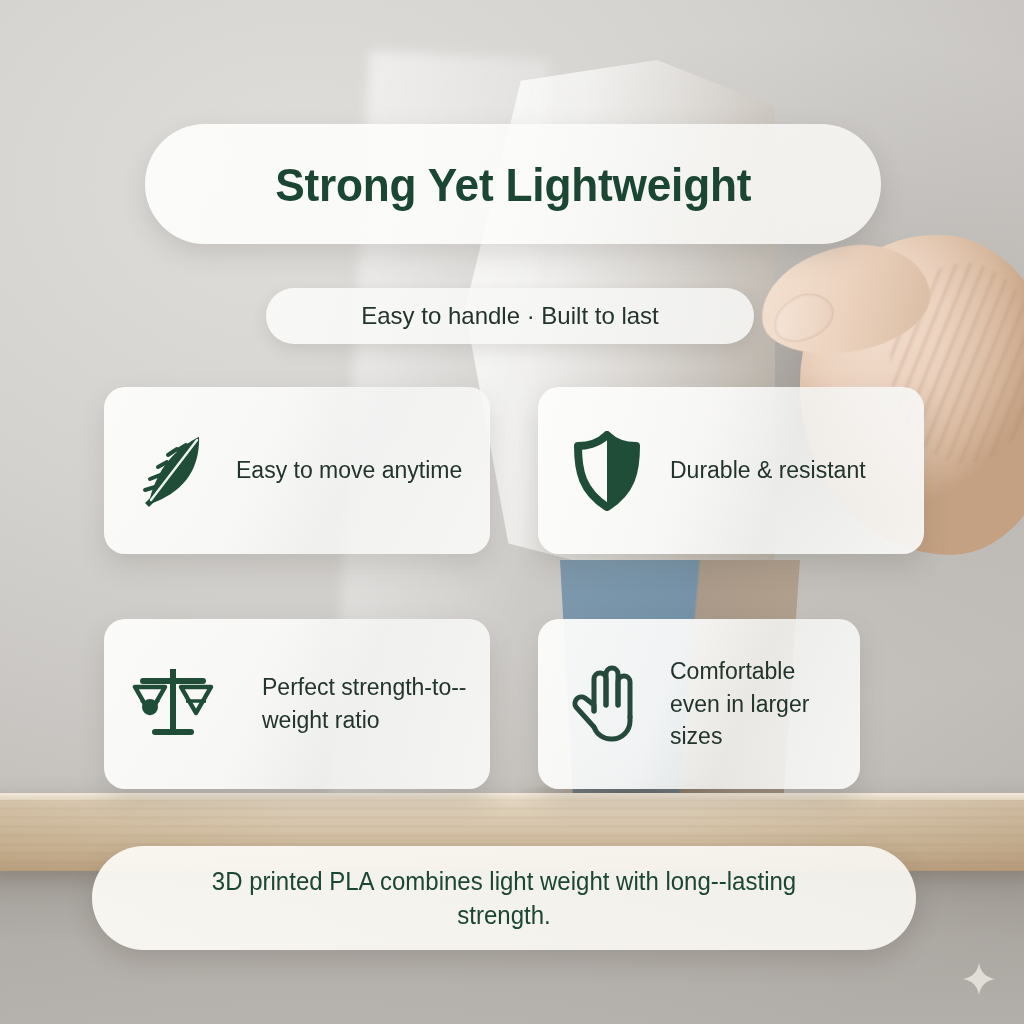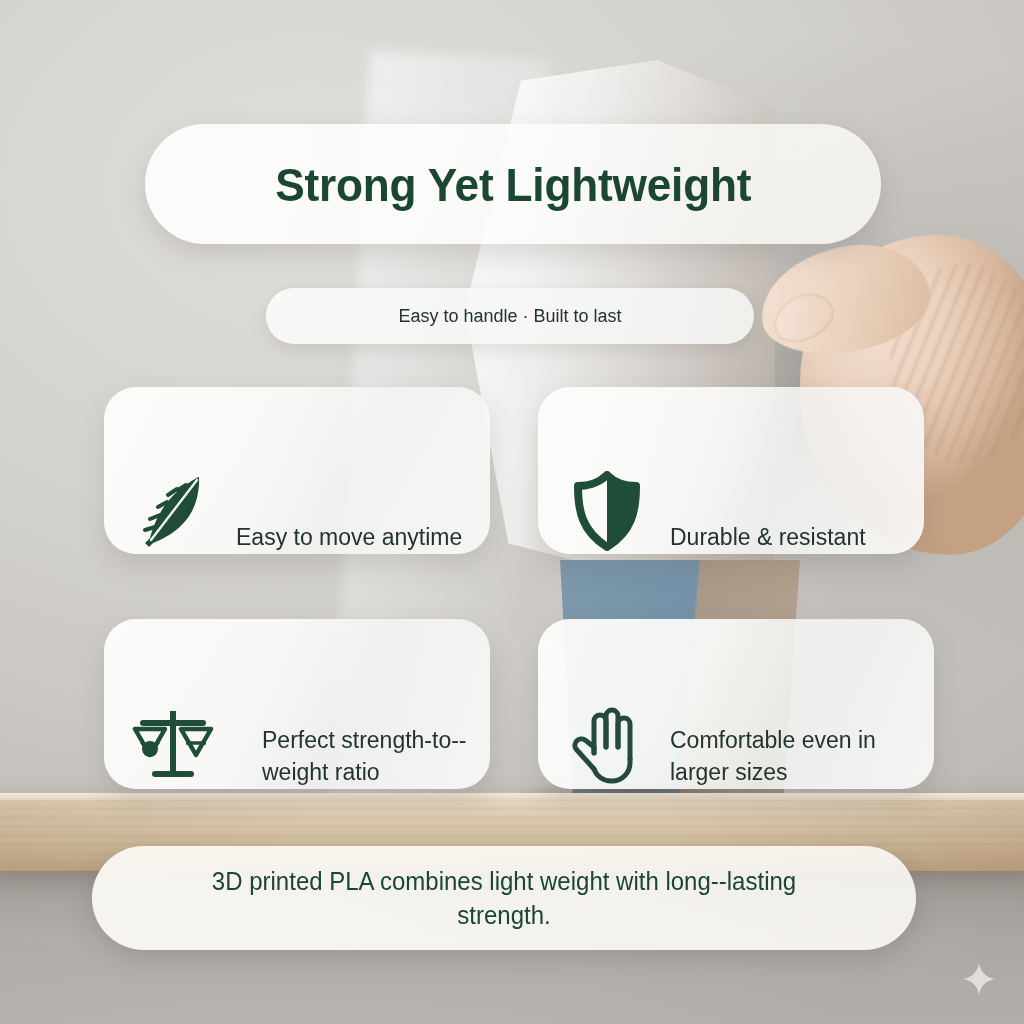--- a/index.html
+++ b/index.html
@@ -183,46 +183,46 @@
   .pill-sub {
     position: absolute;
     left: 266px; top: 288px;
     width: 488px; height: 56px;
     border-radius: 28px;
     background: linear-gradient(105deg, rgba(250,250,249,0.93) 0%, rgba(247,247,246,0.88) 55%, rgba(245,245,243,0.90) 100%);
     box-shadow: 0 6px 16px rgba(90,85,78,0.14);
     display: flex; align-items: center; justify-content: center;
   }
   .sub-text {
-    font-size: 18px;
+    font-size: 24px;
     color: #22342b;
     white-space: nowrap;
   }
 
   .grid {
     position: absolute;
     left: 104px; top: 387px;
     width: 820px; height: 399px;
   }
   .card {
     position: absolute;
     width: 386px; height: 167px;
-    border-radius: 32px;
+    border-radius: 21px;
     background: linear-gradient(112deg, rgba(253,253,252,0.95) 0%, rgba(251,251,250,0.92) 40%, rgba(244,245,244,0.85) 62%, rgba(249,249,248,0.92) 100%);
     box-shadow: 0 12px 26px rgba(88,82,74,0.17);
     display: flex;
-    align-items: flex-end;
+    align-items: center;
     padding: 0 18px 0 28px;
     box-sizing: border-box;
     gap: 22px;
   }
   .card-0 { left: 0px;   top: 0px; }
   .card-1 { left: 434px; top: 0px; }
   .card-2 { left: 0px;   top: 232px; width: 386px; height: 170px; gap: 48px; }
-  .card-3 { left: 434px; top: 232px; width: 396px; height: 170px; }
+  .card-3 { left: 434px; top: 232px; width: 322px; height: 170px; }
 
   .card-icon {
     flex: 0 0 auto;
     width: 82px; height: 86px;
     display: flex; align-items: center; justify-content: center;
   }
   .card-label {
     font-size: 23px;
     line-height: 1.42;
     color: #22342b;

